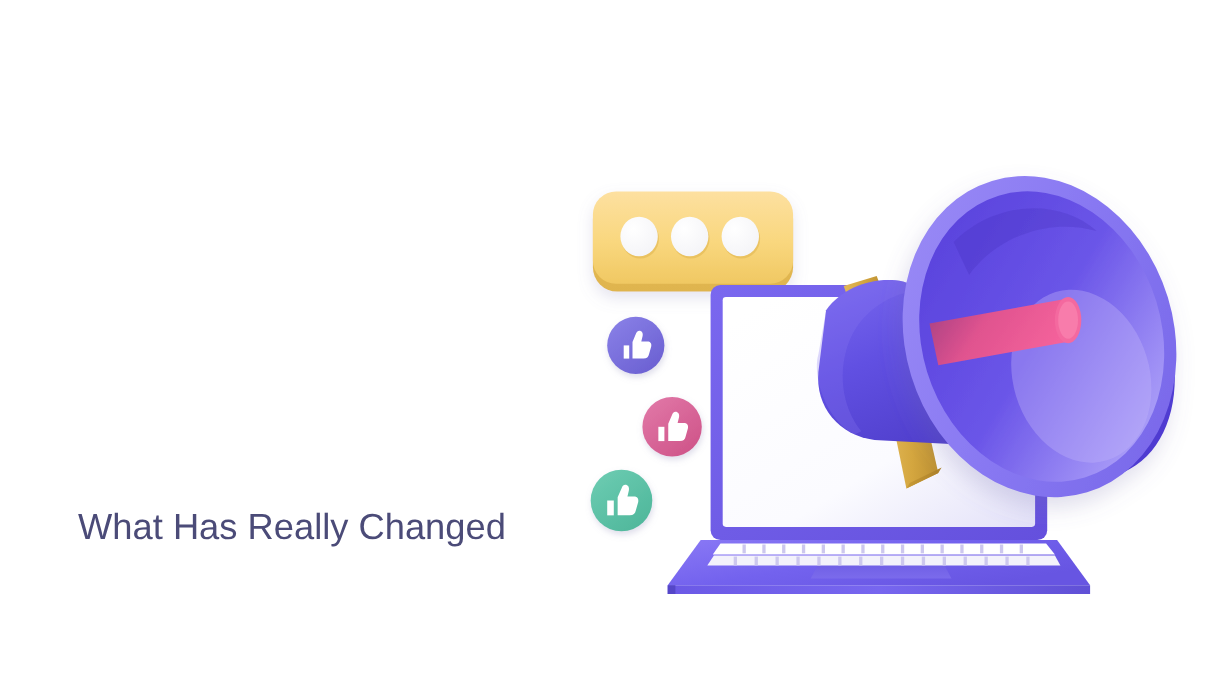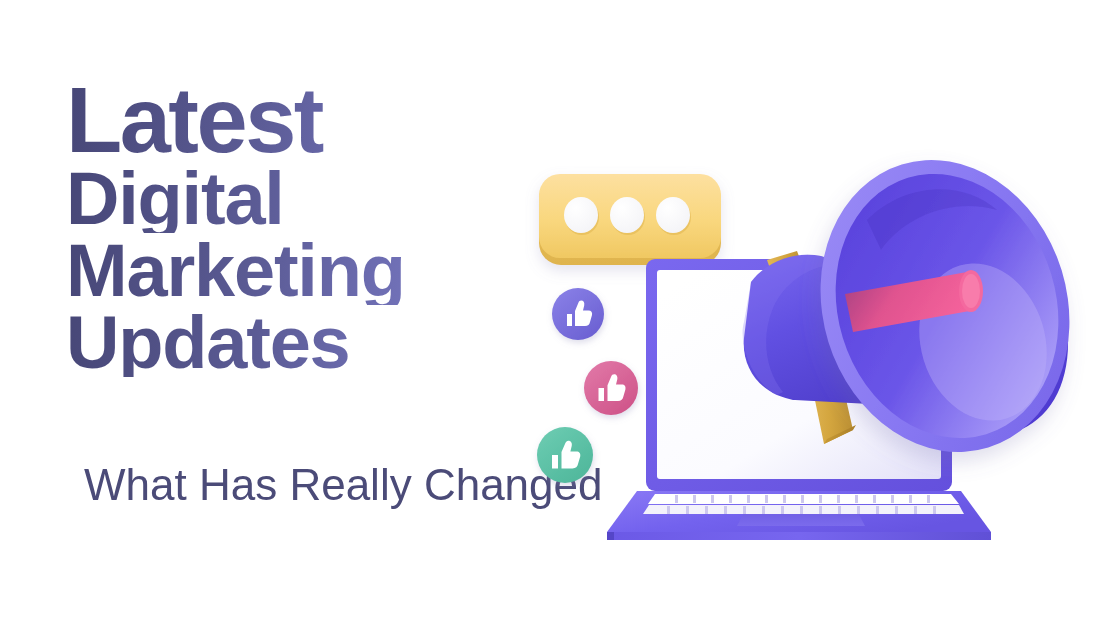--- a/index.html
+++ b/index.html
@@ -39,24 +39,24 @@
     color: transparent;
     -webkit-text-fill-color: transparent;
   }
   #hl-1 { font-size: 92px; letter-spacing: -2.5px; }
   #hl-2 { font-size: 74px; margin-top: 2px; letter-spacing: -1.2px; }
   #hl-3 { font-size: 74px; margin-top: 4px; letter-spacing: -1.2px; }
   #hl-4 { font-size: 74px; margin-top: 4px; letter-spacing: -1.2px; }
 
   #subtitle {
     position: absolute;
-    left: 84px;
+    left: 71px;
     top: 460px;
     font-family: "Liberation Sans", sans-serif;
-    font-size: 44px;
+    font-size: 33px;
     font-weight: 400;
     letter-spacing: 0px;
     color: #4b4b78;
     white-space: nowrap;
   }
 
   
   #illustration {
     position: absolute;
     left: 515px;
@@ -64,26 +64,20 @@
     width: 600px;
     height: 470px;
   }
   .art-svg { display: block; width: 600px; height: 470px; }
 </style>
 </head>
 <body>
 
 <div id="canvas">
 
-  <div id="headline-block">
-    <span class="hl-line" id="hl-1">Latest</span>
-    <span class="hl-line" id="hl-2">Digital</span>
-    <span class="hl-line" id="hl-3">Marketing</span>
-    <span class="hl-line" id="hl-4">Updates</span>
-  </div>
 
   <div id="subtitle">What Has Really Changed</div>
 
   <div id="illustration">
     <svg class="art-svg" viewBox="0 0 600 470" xmlns="http://www.w3.org/2000/svg">
       <defs>
         <linearGradient id="gBubble" x1="0" y1="0" x2="0" y2="1">
           <stop offset="0" stop-color="#fde0a0"></stop>
           <stop offset="0.55" stop-color="#f9d77e"></stop>
           <stop offset="1" stop-color="#f0c862"></stop>

